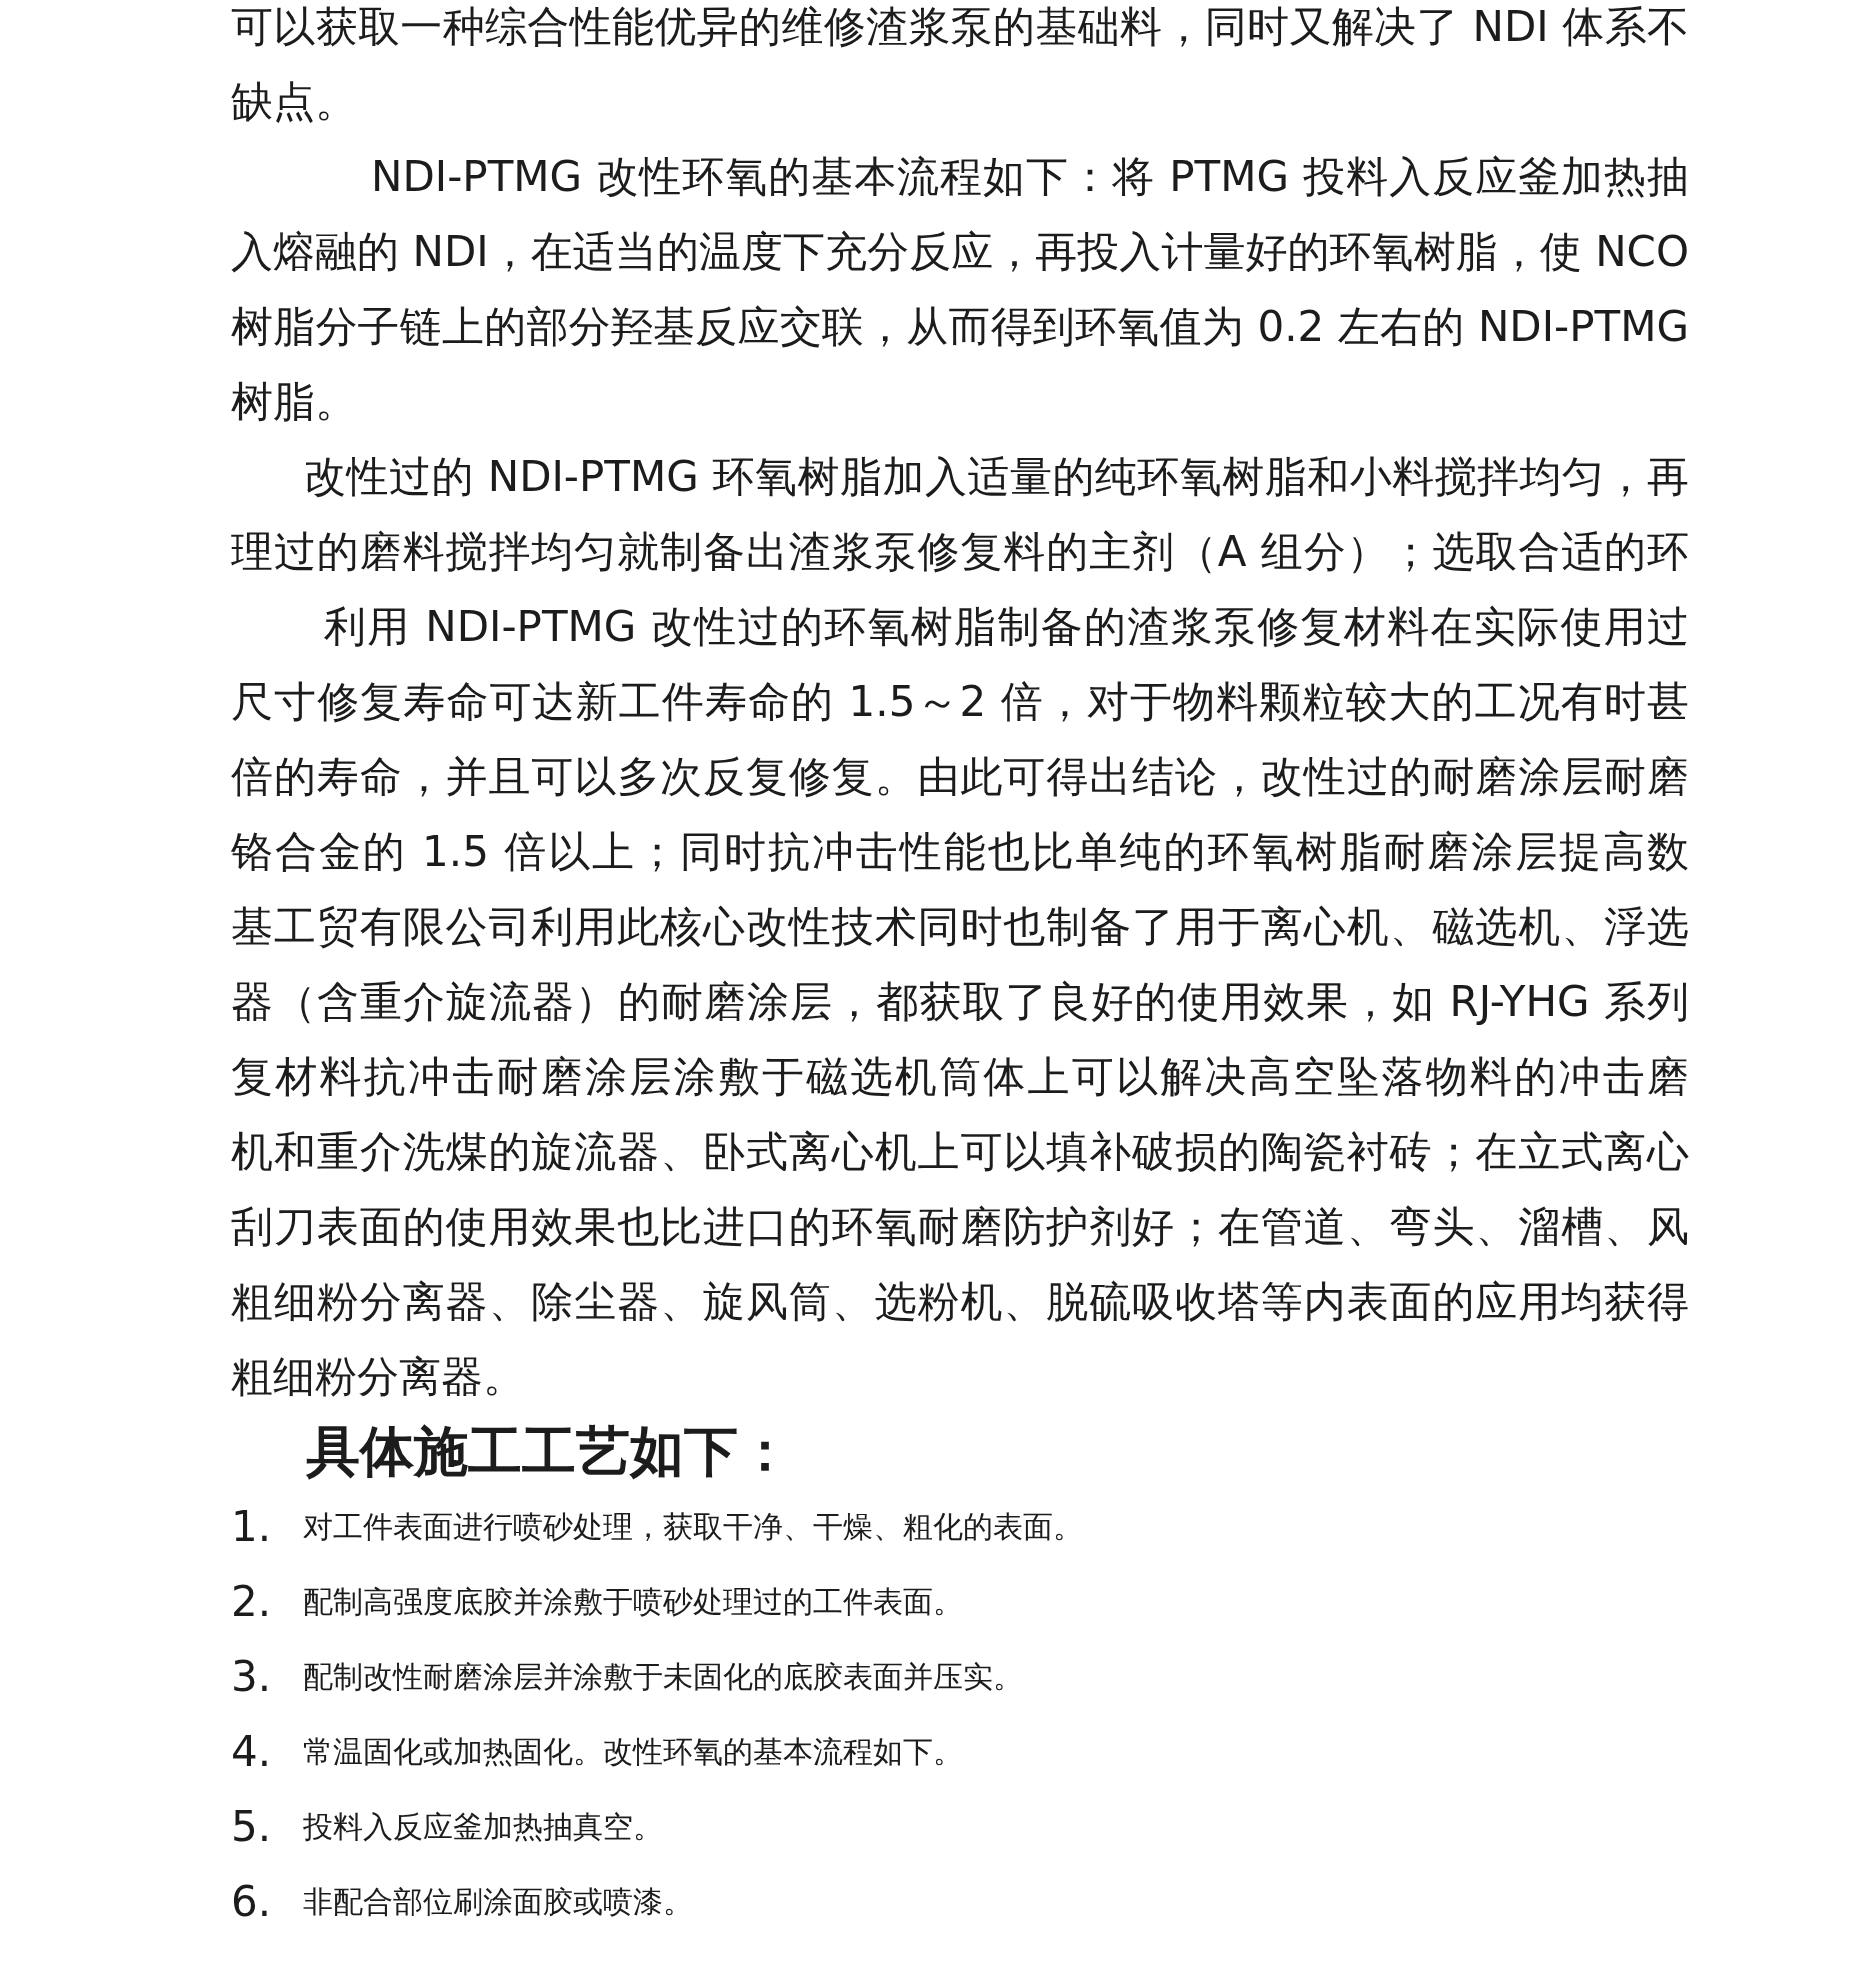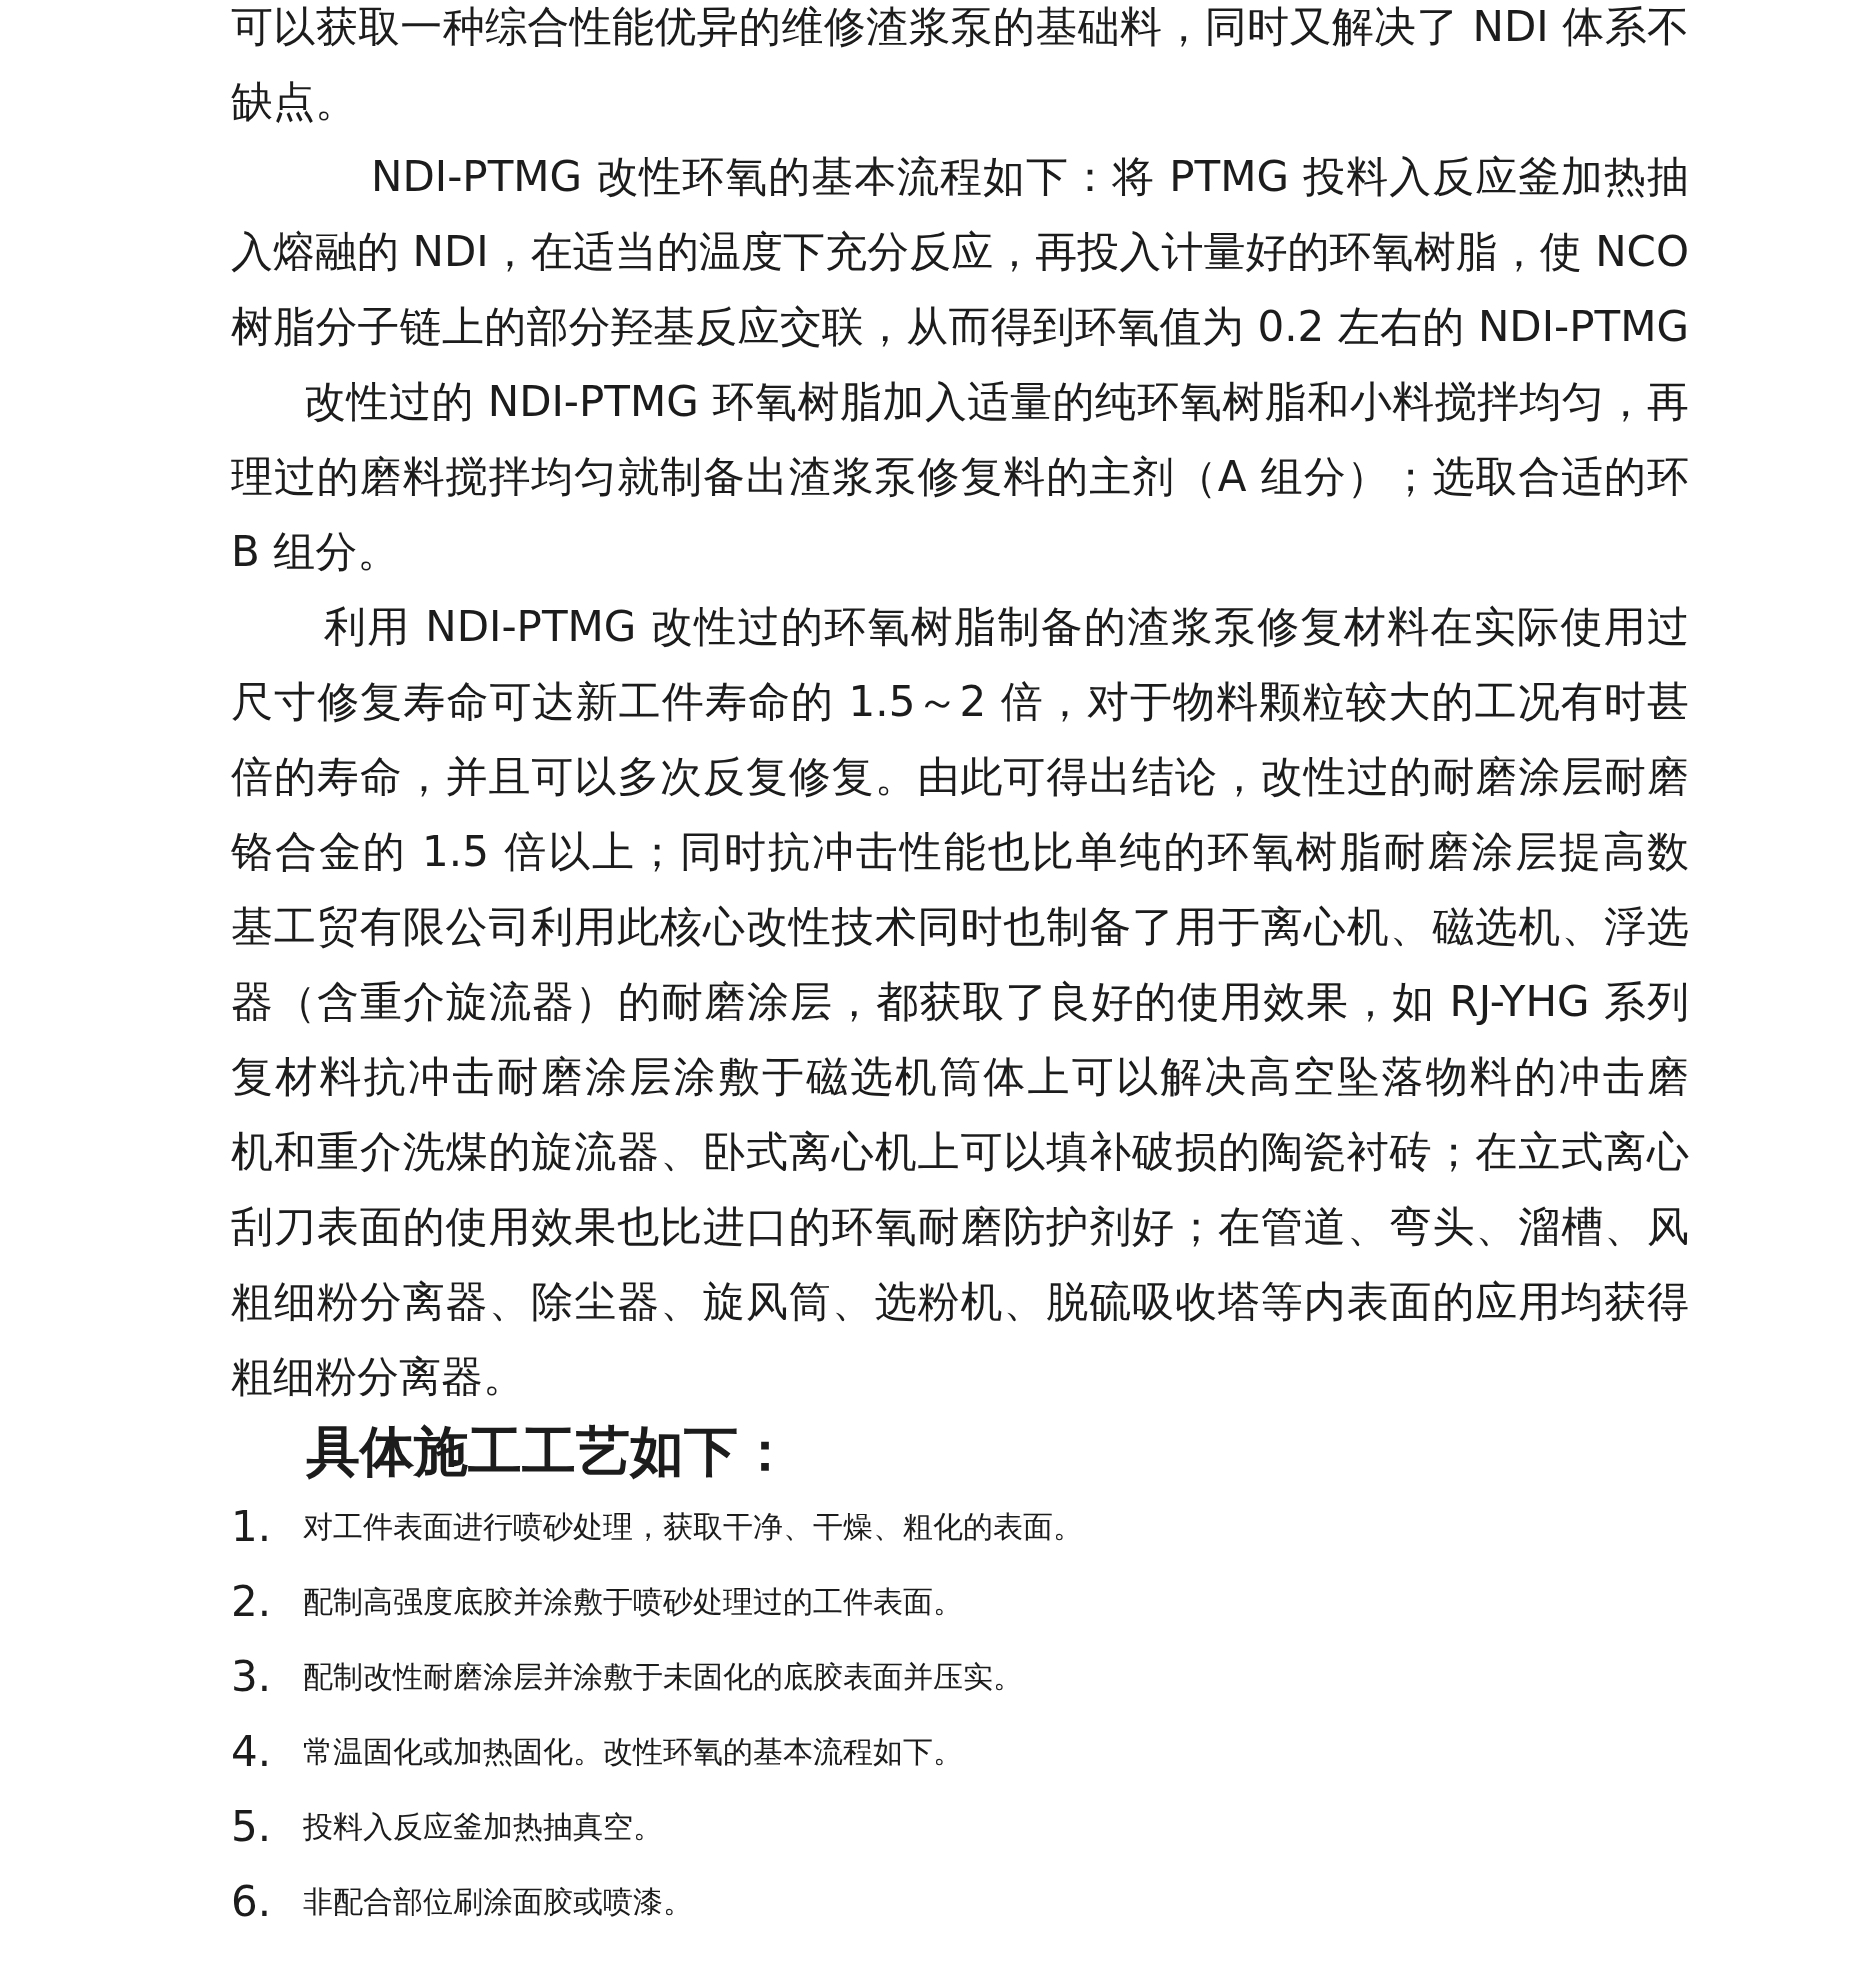--- a/index.html
+++ b/index.html
@@ -74,25 +74,25 @@
 <div class="page">
   <div class="content" id="content" style="color: rgb(28, 28, 28);">
       <div>
         <div class="line">可以获取一种综合性能优异的维修渣浆泵的基础料，同时又解决了 NDI 体系不能贮存的</div>
         <div class="line no-just">缺点。</div>
       </div>
       <div>
         <div class="line" style="padding-left: 140px;">NDI-PTMG 改性环氧的基本流程如下：将 PTMG 投料入反应釜加热抽真空，然后投</div>
         <div class="line">入熔融的 NDI，在适当的温度下充分反应，再投入计量好的环氧树脂，使 NCO 基团与环氧</div>
         <div class="line">树脂分子链上的部分羟基反应交联，从而得到环氧值为 0.2 左右的 NDI-PTMG 改性的环氧</div>
+        <div class="line no-just">树脂。</div>
       </div>
       <div>
         <div class="line" style="padding-left: 73px;">改性过的 NDI-PTMG 环氧树脂加入适量的纯环氧树脂和小料搅拌均匀，再加入表面处</div>
         <div class="line">理过的磨料搅拌均匀就制备出渣浆泵修复料的主剂（A 组分）；选取合适的环氧固化剂做</div>
-        <div class="line no-just">B 组分。</div>
       </div>
       <div>
         <div class="line" style="padding-left: 93px;">利用 NDI-PTMG 改性过的环氧树脂制备的渣浆泵修复材料在实际使用过程中一般原</div>
         <div class="line">尺寸修复寿命可达新工件寿命的 1.5～2 倍，对于物料颗粒较大的工况有时甚至能达到 4</div>
         <div class="line">倍的寿命，并且可以多次反复修复。由此可得出结论，改性过的耐磨涂层耐磨性能是高</div>
         <div class="line">铬合金的 1.5 倍以上；同时抗冲击性能也比单纯的环氧树脂耐磨涂层提高数倍，洛阳融</div>
         <div class="line">基工贸有限公司利用此核心改性技术同时也制备了用于离心机、磁选机、浮选槽、旋流</div>
         <div class="line">器（含重介旋流器）的耐磨涂层，都获取了良好的使用效果，如 RJ-YHG 系列设备专用修</div>
         <div class="line">复材料抗冲击耐磨涂层涂敷于磁选机筒体上可以解决高空坠落物料的冲击磨损；在球磨</div>
         <div class="line">机和重介洗煤的旋流器、卧式离心机上可以填补破损的陶瓷衬砖；在立式离心机入料口</div>

